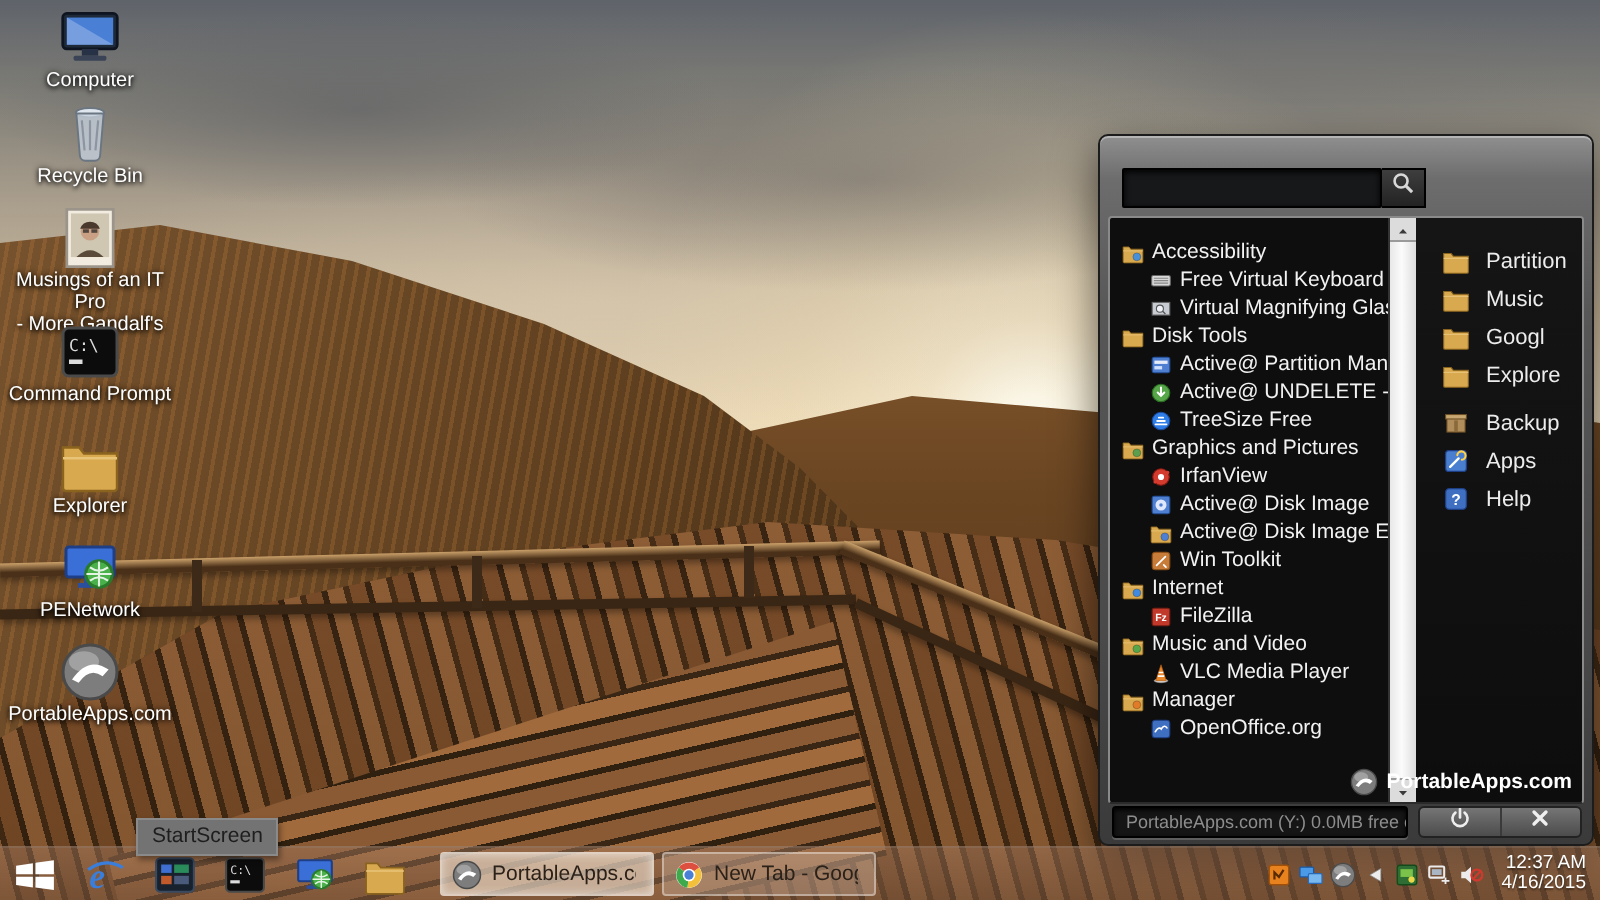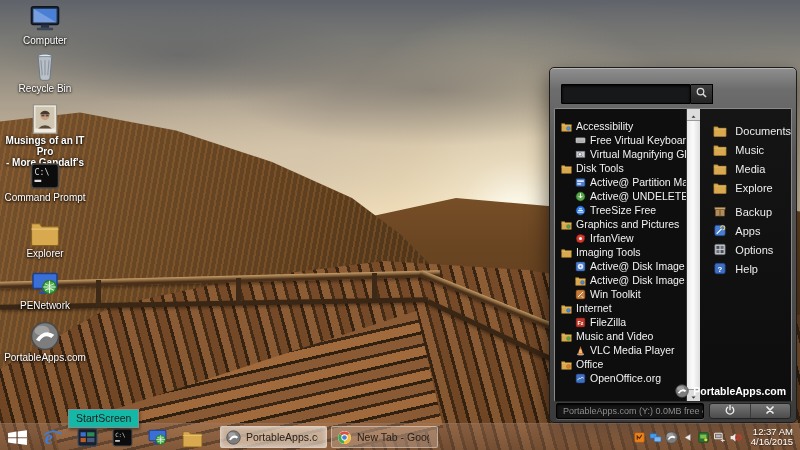--- a/index.html
+++ b/index.html
@@ -38,21 +38,21 @@
 
   
   .desktop{position:absolute;left:0;top:0;width:92px;height:324px;}
   .desk-item{position:absolute;left:0;width:90px;text-align:center;cursor:default;}
   .desk-item div.ico{width:30px;height:30px;margin:0 auto;}
   .desk-item div.ico svg{display:block;width:100%;height:100%;}
   .desk-label{display:block;margin-top:1px;font-size:10px;line-height:11px;color:#fff;
     text-shadow:0 1px 2px rgba(0,0,0,.95),0 0 3px rgba(0,0,0,.8);}
   .desk-label span{display:block;}
   .desk-item:nth-of-type(1){top:4px;} .desk-item:nth-of-type(2){top:52px;}
-  .desk-item:nth-of-type(3){top:104px;font-weight:bold;} .desk-item:nth-of-type(4){top:161px;}
+  .desk-item:nth-of-type(3){top:104px;} .desk-item:nth-of-type(4){top:161px;}
   .desk-item:nth-of-type(5){top:217px;} .desk-item:nth-of-type(6){top:269px;}
   .desk-item:nth-of-type(7){top:321px;} .desk-item:nth-of-type(8){top:374px;}
 
   
   .pa-menu{position:absolute;left:549px;top:67px;width:248px;height:356px;border-radius:5px;
     background:linear-gradient(180deg,#8f8f8f 0%,#6d6d6d 6%,#575757 25%,#4a4a4a 70%,#3a3a3a 100%);
     border:1px solid #1c1c1c;box-shadow:0 8px 22px rgba(0,0,0,.6), inset 0 1px 0 rgba(255,255,255,.35);
     box-sizing:border-box;}
   .pa-search-row{position:absolute;left:11px;top:16px;height:20px;display:flex;}
   .pa-search-input{width:130px;height:20px;box-sizing:border-box;background:#17181a;border:1px solid #000;
@@ -108,21 +108,21 @@
   .tb-win .ico svg{display:block;width:100%;height:100%;}
   .tb-win .lbl{max-width:72px;white-space:nowrap;overflow:hidden;}
   .tb-spacer{flex:1;}
   .tb-tray{display:flex;align-items:center;gap:3px;}
   .tb-tray .tray-ico{width:13px;height:13px;cursor:pointer;}
   .tb-tray .tray-ico svg{display:block;width:100%;height:100%;}
   .tb-clock{margin:0 7px 0 9px;text-align:right;font-size:9.5px;line-height:10.5px;color:#fff;
     text-shadow:0 1px 1px rgba(0,0,0,.45);cursor:pointer;}
 
   
-  .tooltip{position:absolute;left:68px;top:409px;background:#14b8a6;border:1px solid #8a8a8a;
+  .tooltip{position:absolute;left:68px;top:409px;background:#737373;border:1px solid #8a8a8a;
     padding:2px 7px 3px;font-size:10.5px;color:#1e1e1e;box-shadow:1px 2px 3px rgba(0,0,0,.4);z-index:50;}
 </style>
 </head>
 <body>
 
 <div class="stage">
 
   <div class="wp wp-sky"></div>
   <div class="wp wp-sun"></div>
   <div class="wp wp-clouds"></div>
@@ -334,29 +334,20 @@
             <span class="ico">
               <svg viewBox="0 0 20 20" width="100%" height="100%" preserveAspectRatio="xMidYMid meet">
                 <circle cx="10" cy="10" r="7.5" fill="#d23b2e" stroke="#8a1a10"></circle>
                 <circle cx="16" cy="6" r="1.6" fill="#d23b2e"></circle>
                 <circle cx="4.5" cy="14.5" r="1.4" fill="#d23b2e"></circle>
                 <circle cx="10" cy="10" r="2.8" fill="#fff"></circle>
               </svg>
             </span>
             <span class="lbl">IrfanView</span>
           </div>
-          <div class="pa-row category">
-            <span class="ico">
-              <svg viewBox="0 0 20 19" width="100%" height="100%" preserveAspectRatio="xMidYMid meet">
-                <path d="M1 4 h5.4 l1.6 2 H19 v11.5 a1 1 0 0 1 -1 1 H2 a1 1 0 0 1 -1 -1 Z" fill="#d9a94f" stroke="#8a641e" stroke-width="0.8"></path>
-                <path d="M1 7.6 H19" stroke="#e8c478" stroke-width="0.8"></path>
-              </svg>
-            </span>
-            <span class="lbl">Imaging Tools</span>
-          </div>
           <div class="pa-row app">
             <span class="ico">
               <svg viewBox="0 0 20 20" width="100%" height="100%" preserveAspectRatio="xMidYMid meet">
                 <rect x="2" y="2" width="16" height="16" rx="2" fill="#4f7fd0" stroke="#24509a"></rect>
                 <circle cx="10" cy="10" r="5" fill="#dfe8ff"></circle>
                 <circle cx="10" cy="10" r="1.6" fill="#4f7fd0"></circle>
               </svg>
             </span>
             <span class="lbl">Active@ Disk Image</span>
           </div>
@@ -419,21 +410,21 @@
             <span class="lbl">VLC Media Player</span>
           </div>
           <div class="pa-row category">
             <span class="ico">
               <svg viewBox="0 0 20 19" width="100%" height="100%" preserveAspectRatio="xMidYMid meet">
                 <path d="M1 4 h5.4 l1.6 2 H19 v11.5 a1 1 0 0 1 -1 1 H2 a1 1 0 0 1 -1 -1 Z" fill="#d9a94f" stroke="#8a641e" stroke-width="0.8"></path>
                 <path d="M1 7.6 H19" stroke="#e8c478" stroke-width="0.8"></path>
                 <circle cx="13.5" cy="13" r="3.6" fill="#e07b2a" stroke="rgba(0,0,0,.35)" stroke-width="0.6"></circle>
               </svg>
             </span>
-            <span class="lbl">Office</span>
+            <span class="lbl">Manager</span>
           </div>
           <div class="pa-row app">
             <span class="ico">
               <svg viewBox="0 0 20 20" width="100%" height="100%" preserveAspectRatio="xMidYMid meet">
                 <rect x="2" y="2" width="16" height="16" rx="3" fill="#3f6fc0" stroke="#1e3f86"></rect>
                 <path d="M4.8 12.5 Q8 7.5 10.2 10 Q13 5.5 15.4 9" stroke="#fff" fill="none" stroke-width="1.5" stroke-linecap="round"></path>
               </svg>
             </span>
             <span class="lbl">OpenOffice.org</span>
           </div>
@@ -465,39 +456,39 @@
             </span>
           <span class="txt">PortableApps.com</span>
         </div>
       <div class="pa-short">
             <span class="ico">
               <svg viewBox="0 0 20 19" width="100%" height="100%" preserveAspectRatio="xMidYMid meet">
                 <path d="M1 4 h5.4 l1.6 2 H19 v11.5 a1 1 0 0 1 -1 1 H2 a1 1 0 0 1 -1 -1 Z" fill="#d9a94f" stroke="#8a641e" stroke-width="0.8"></path>
                 <path d="M1 7.6 H19" stroke="#e8c478" stroke-width="0.8"></path>
               </svg>
             </span>
-            <span class="lbl">Documents</span>
+            <span class="lbl">Partition</span>
           </div>
           <div class="pa-short">
             <span class="ico">
               <svg viewBox="0 0 20 19" width="100%" height="100%" preserveAspectRatio="xMidYMid meet">
                 <path d="M1 4 h5.4 l1.6 2 H19 v11.5 a1 1 0 0 1 -1 1 H2 a1 1 0 0 1 -1 -1 Z" fill="#d9a94f" stroke="#8a641e" stroke-width="0.8"></path>
                 <path d="M1 7.6 H19" stroke="#e8c478" stroke-width="0.8"></path>
               </svg>
             </span>
             <span class="lbl">Music</span>
           </div>
           <div class="pa-short">
             <span class="ico">
               <svg viewBox="0 0 20 19" width="100%" height="100%" preserveAspectRatio="xMidYMid meet">
                 <path d="M1 4 h5.4 l1.6 2 H19 v11.5 a1 1 0 0 1 -1 1 H2 a1 1 0 0 1 -1 -1 Z" fill="#d9a94f" stroke="#8a641e" stroke-width="0.8"></path>
                 <path d="M1 7.6 H19" stroke="#e8c478" stroke-width="0.8"></path>
               </svg>
             </span>
-            <span class="lbl">Media</span>
+            <span class="lbl">Googl</span>
           </div>
           <div class="pa-short">
             <span class="ico">
               <svg viewBox="0 0 20 19" width="100%" height="100%" preserveAspectRatio="xMidYMid meet">
                 <path d="M1 4 h5.4 l1.6 2 H19 v11.5 a1 1 0 0 1 -1 1 H2 a1 1 0 0 1 -1 -1 Z" fill="#d9a94f" stroke="#8a641e" stroke-width="0.8"></path>
                 <path d="M1 7.6 H19" stroke="#e8c478" stroke-width="0.8"></path>
               </svg>
             </span>
             <span class="lbl">Explore</span>
           </div>
@@ -513,32 +504,20 @@
           </div>
           <div class="pa-short">
             <span class="ico">
               <svg viewBox="0 0 20 20" width="100%" height="100%" preserveAspectRatio="xMidYMid meet">
                 <rect x="2" y="2" width="16" height="16" rx="2.5" fill="#4a7fd0" stroke="#1e3f86"></rect>
                 <path d="M5.5 14.5 L12 8" stroke="#fff" stroke-width="1.8" stroke-linecap="round"></path>
                 <path d="M11 5.5 a3.2 3.2 0 1 1 3.5 3.5" stroke="#ffd24a" stroke-width="1.6" fill="none" stroke-linecap="round"></path>
               </svg>
             </span>
             <span class="lbl">Apps</span>
-          </div>
-          <div class="pa-short">
-            <span class="ico">
-              <svg viewBox="0 0 20 20" width="100%" height="100%" preserveAspectRatio="xMidYMid meet">
-                <rect x="2" y="2" width="16" height="16" rx="2" fill="#c2c6cc" stroke="#5a5e64"></rect>
-                <rect x="4.5" y="4.5" width="4.6" height="4.6" fill="#4a4e54"></rect>
-                <rect x="10.9" y="4.5" width="4.6" height="4.6" fill="#6a6e74"></rect>
-                <rect x="4.5" y="10.9" width="4.6" height="4.6" fill="#6a6e74"></rect>
-                <rect x="10.9" y="10.9" width="4.6" height="4.6" fill="#4a4e54"></rect>
-              </svg>
-            </span>
-            <span class="lbl">Options</span>
           </div>
           <div class="pa-short">
             <span class="ico">
               <svg viewBox="0 0 20 20" width="100%" height="100%" preserveAspectRatio="xMidYMid meet">
                 <rect x="2" y="2" width="16" height="16" rx="3" fill="#3f6fc0" stroke="#1e3f86"></rect>
                 <text x="10" y="14.8" text-anchor="middle" font-size="12" font-weight="bold" fill="#fff" font-family="sans-serif">?</text>
               </svg>
             </span>
             <span class="lbl">Help</span>
           </div>

